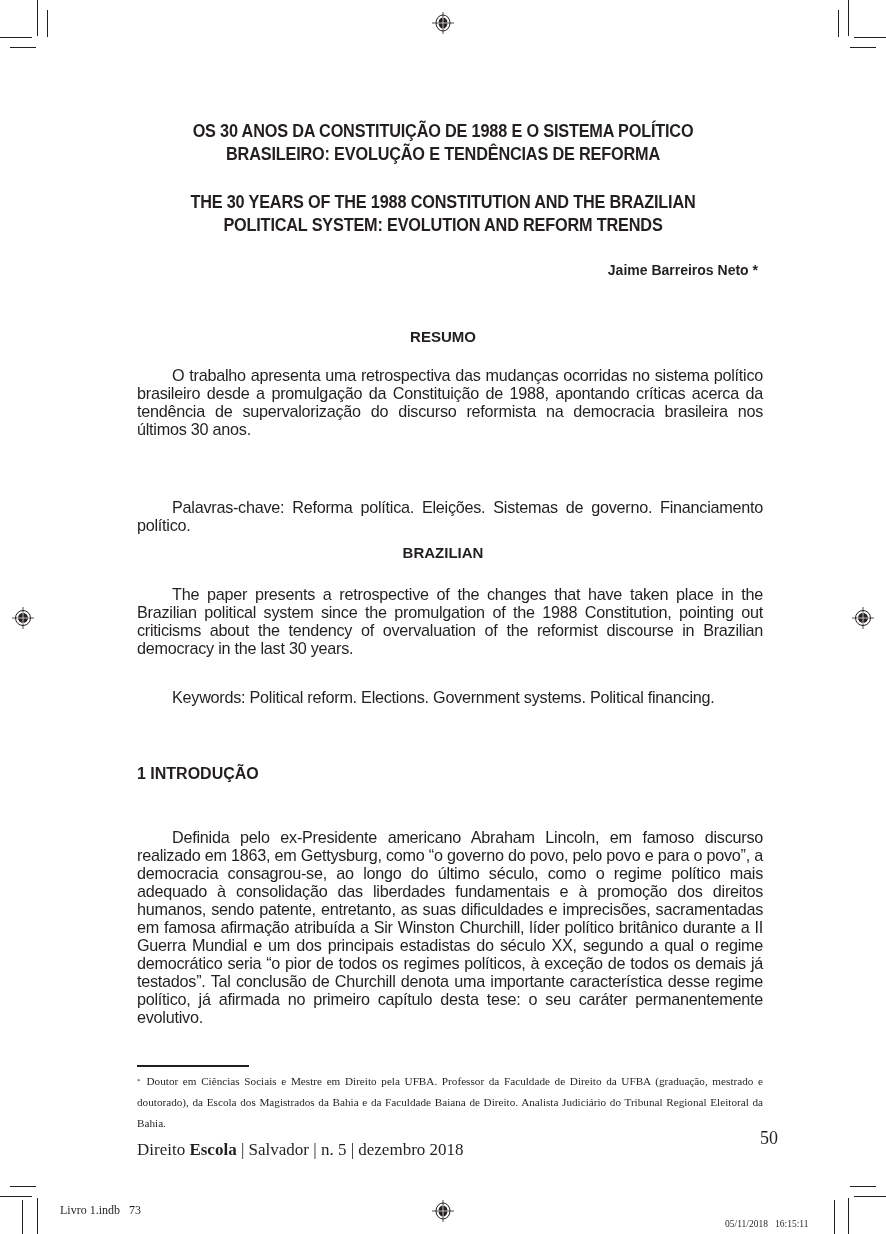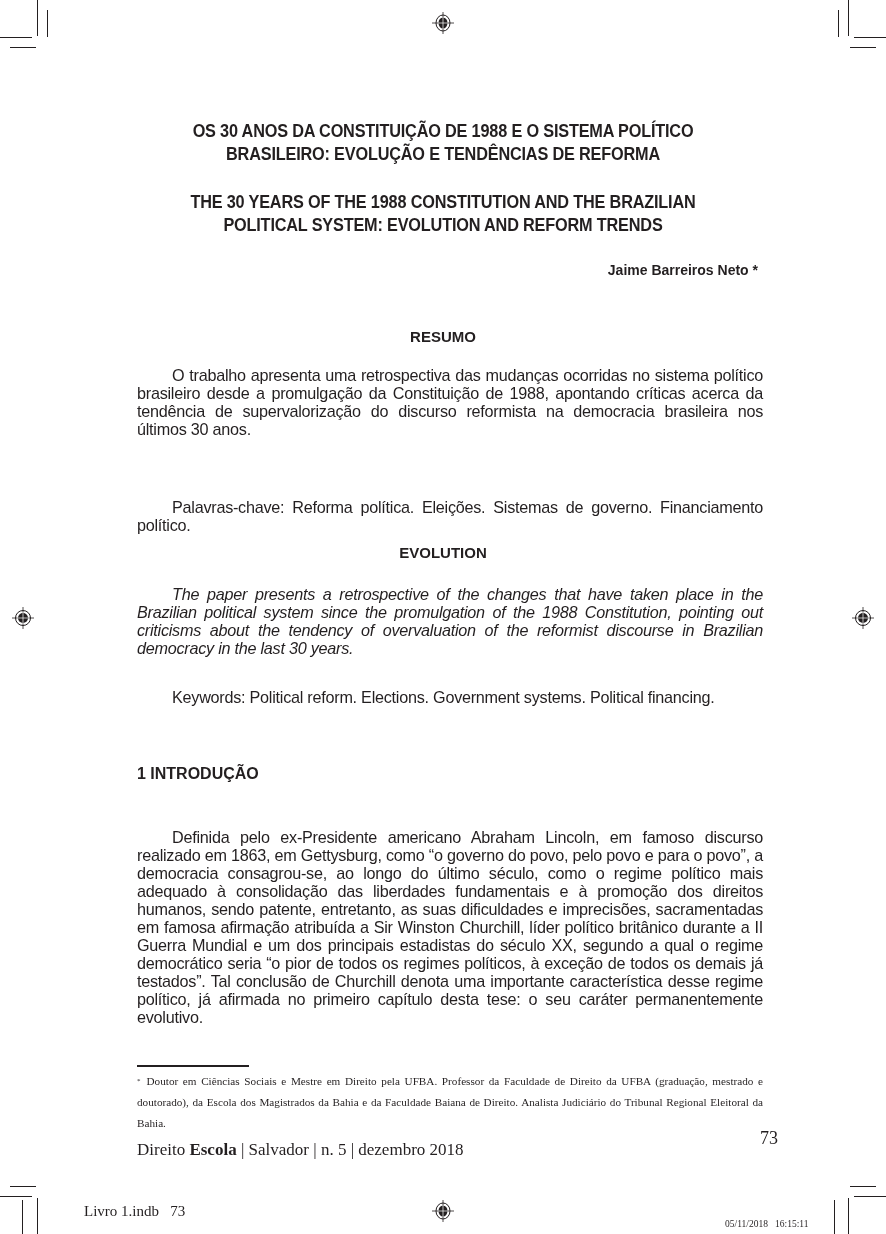--- a/index.html
+++ b/index.html
@@ -17,21 +17,21 @@
   .section-h { left: 110px; width: 666px; text-align: center; font-weight: bold; font-size: 15px; }
   .para { left: 137px; width: 626px; font-size: 16.2px; line-height: 18px; text-align: justify; letter-spacing: -0.25px; }
   .para .ind { display: inline-block; width: 35px; }
   .intro-h { left: 137px; top: 765px; font-weight: bold; font-size: 16px; }
   .fn-rule { left: 137px; top: 1065px; width: 112px; height: 2px; background: #231f20; }
   .footnote { left: 137px; top: 1071px; width: 626px; font-size: 11.2px; line-height: 21px; text-align: justify; }
   .footnote .mark { font-size: 7px; vertical-align: top; margin-right: 6px; }
   .footnote .body { display: inline; }
   .footer { left: 137px; top: 1140px; font-size: 17px; }
   .pagenum { left: 760px; top: 1128px; font-size: 18px; }
-  .slug-left { left: 60px; top: 1203px; font-size: 15px; margin-left: 24px; }
+  .slug-left { left: 60px; top: 1203px; font-size: 12px; }
   .slug-right { left: 725px; top: 1203px; font-size: 9.5px; margin-top: 16px; }
 </style>
 </head>
 <body>
 
 <div class="cm" style="left:37px;top:0;width:1px;height:36px;"></div>
 <div class="cm" style="left:47px;top:10px;width:1px;height:27px;"></div>
 <div class="cm" style="left:0;top:37px;width:32px;height:1px;"></div>
 <div class="cm" style="left:10px;top:47px;width:26px;height:1px;"></div>
 
@@ -96,37 +96,37 @@
 <div class="abs author sans">Jaime Barreiros Neto *</div>
 
 <div class="abs section-h sans" style="top:328px;">RESUMO</div>
 <div class="abs para sans" style="top:366px;">
   <span class="ind"></span><span>O trabalho apresenta uma retrospectiva das mudanças ocorridas no sistema político brasileiro desde a promulgação da Constituição de 1988, apontando críticas acerca da tendência de supervalorização do discurso reformista na democracia brasileira nos últimos 30 anos.</span>
 </div>
 <div class="abs para sans" style="top:468px;margin-top:30px;">
   <span class="ind"></span><span>Palavras-chave: Reforma política. Eleições. Sistemas de governo. Financiamento político.</span>
 </div>
 
-<div class="abs section-h sans" style="top:544px;">EVOLUTION</div>
-<div class="abs para sans" style="top:585px;font-style:italic;">
+<div class="abs section-h sans" style="top:544px;">BRAZILIAN</div>
+<div class="abs para sans" style="top:585px;">
   <span class="ind"></span><span>The paper presents a retrospective of the changes that have taken place in the Brazilian political system since the promulgation of the 1988 Constitution, pointing out criticisms about the tendency of overvaluation of the reformist discourse in Brazilian democracy in the last 30 years.</span>
 </div>
 <div class="abs para sans" style="top:688px;">
   <span class="ind"></span><span>Keywords: Political reform. Elections. Government systems. Political financing.</span>
 </div>
 
 <div class="abs intro-h sans">1 INTRODUÇÃO</div>
 <div class="abs para sans" style="top:796px;margin-top:32px;">
   <span class="ind"></span><span>Definida pelo ex-Presidente americano Abraham Lincoln, em famoso discurso realizado em 1863, em Gettysburg, como “o governo do povo, pelo povo e para o povo”, a democracia consagrou-se, ao longo do último século, como o regime político mais adequado à consolidação das liberdades fundamentais e à promoção dos direitos humanos, sendo patente, entretanto, as suas dificuldades e imprecisões, sacramentadas em famosa afirmação atribuída a Sir Winston Churchill, líder político britânico durante a II Guerra Mundial e um dos principais estadistas do século XX, segundo a qual o regime democrático seria “o pior de todos os regimes políticos, à exceção de todos os demais já testados”. Tal conclusão de Churchill denota uma importante característica desse regime político, já afirmada no primeiro capítulo desta tese: o seu caráter permanentemente evolutivo.</span>
 </div>
 
 <div class="abs fn-rule"></div>
 <div class="abs footnote serif">
   <span class="mark">*</span><span class="body">Doutor em Ciências Sociais e Mestre em Direito pela UFBA. Professor da Faculdade de Direito da UFBA (graduação, mestrado e doutorado), da Escola dos Magistrados da Bahia e da Faculdade Baiana de Direito. Analista Judiciário do Tribunal Regional Eleitoral da Bahia.</span>
 </div>
 
 <div class="abs footer serif">
   <span>Direito </span><b>Escola</b><span> | Salvador | n. 5 | dezembro 2018</span>
 </div>
-<div class="abs pagenum serif">73</div>
+<div class="abs pagenum serif">50</div>
 
 <div class="abs slug-left serif" style="white-space:pre;">Livro 1.indb   73</div>
 <div class="abs slug-right serif" style="white-space:pre;">05/11/2018   16:15:11</div>
 
 </body></html>

